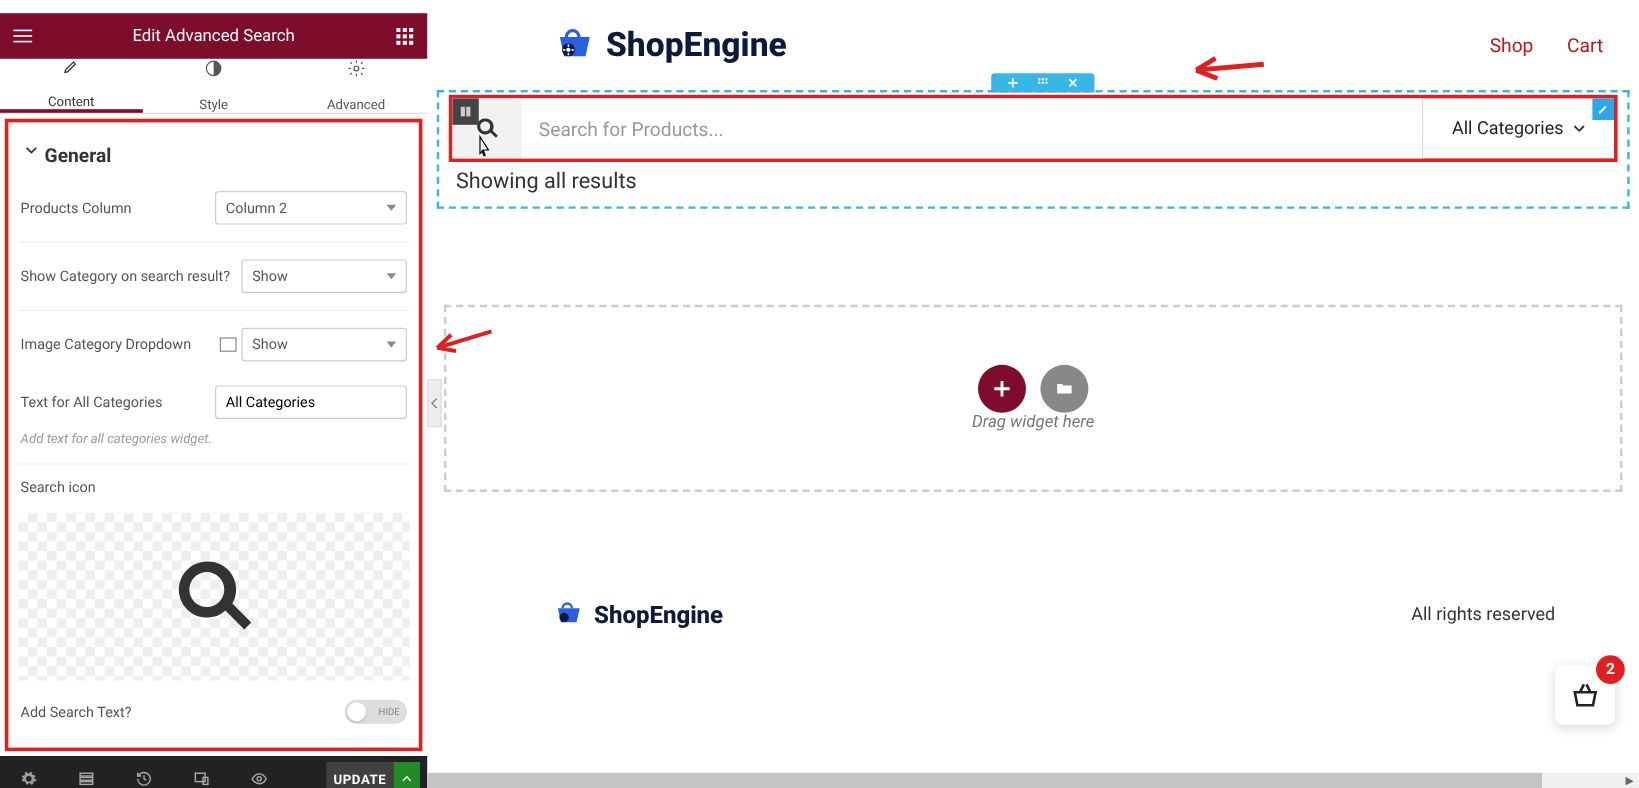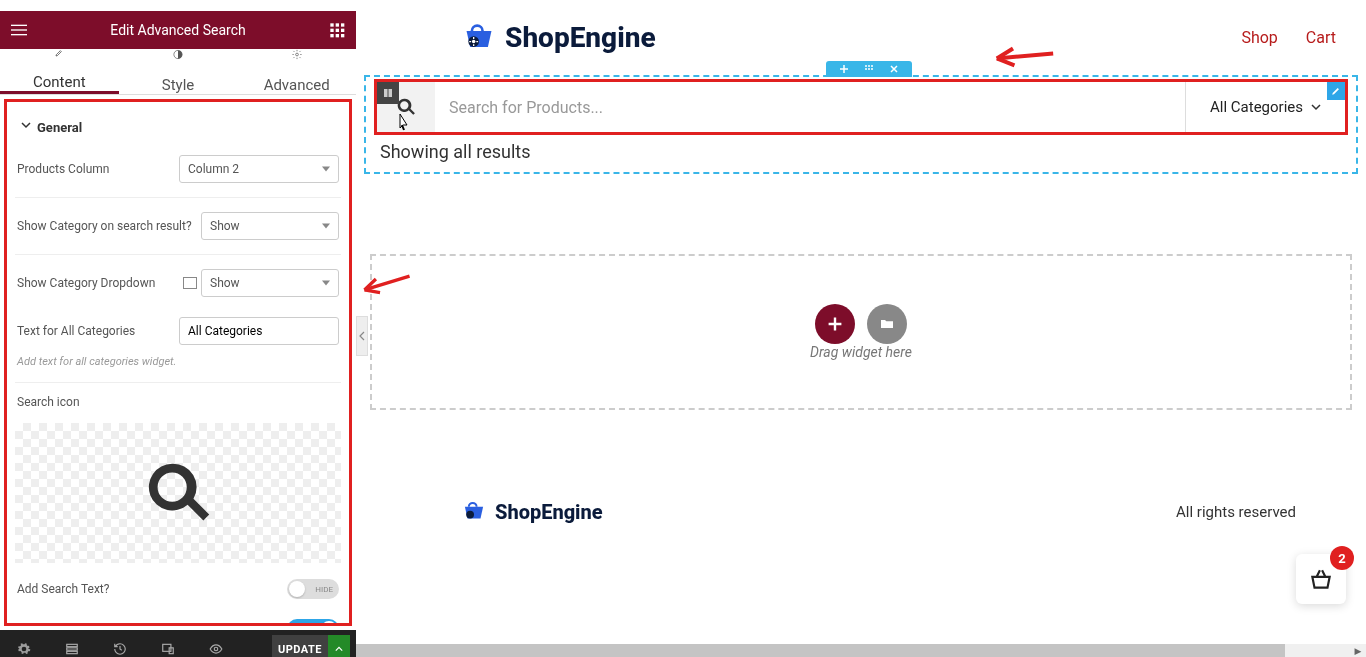--- a/index.html
+++ b/index.html
@@ -2,25 +2,25 @@
 <html><head>
 <meta charset="utf-8">
 <style>
 *{box-sizing:border-box;margin:0;padding:0;font-family:-apple-system,BlinkMacSystemFont,"Segoe UI",Roboto,Arial,sans-serif}
 body{width:1366px;height:657px;overflow:hidden;position:relative;background:#fff}
 .sidebar{position:absolute;left:0;top:11px;width:356px;height:657px;background:#fff;display:flex;flex-direction:column}
 .sb-header{height:38px;background:#7d0d2a;display:flex;align-items:center;justify-content:space-between;padding:0 10px;color:#fff}
 .sb-header-title{flex:1;text-align:center;font-size:14px;font-weight:400}
 .hamburger,.apps-icon{width:18px;height:18px;display:flex;align-items:center;justify-content:center;cursor:pointer}
 .tabs{display:flex;height:46px;border-bottom:1px solid #ddd}
-.tab{flex:1;display:flex;flex-direction:column;align-items:center;justify-content:center;font-size:15px;color:#555;cursor:pointer;gap:16px}
+.tab{flex:1;display:flex;flex-direction:column;align-items:center;justify-content:center;font-size:11px;color:#555;cursor:pointer;gap:16px}
 .tab.active{border-bottom:3px solid #7d0d2a;color:#333}
 .tab-icon{width:16px;height:16px}
 .panel-body{flex:1;overflow:auto;padding:8px;border:3px solid #e02020;margin:4px;position:relative}
-.accordion-head{display:flex;gap:6px;padding:10px 6px;font-size:13px;font-weight:700;color:#333;cursor:pointer}
+.accordion-head{display:flex;gap:6px;padding:10px 6px;font-size:16px;font-weight:700;color:#333;cursor:pointer}
 .field-row{display:flex;align-items:center;justify-content:space-between;padding:10px 2px;font-size:12px;color:#555;border-bottom:none}
 .field-sep{border-bottom:1px solid #eee;margin:4px 0}
 .field-label{flex:1}
 .select{width:160px;height:28px;border:1px solid #ccc;border-radius:3px;font-size:12px;padding:0 22px 0 8px;background:#fff;position:relative;display:flex;align-items:center;cursor:pointer}
 .select-sm{width:138px}
 .select::after{content:"";position:absolute;right:8px;top:50%;width:0;height:0;border-left:4px solid transparent;border-right:4px solid transparent;border-top:5px solid #888;transform:translateY(-50%)}
 .text-input{width:160px;height:28px;border:1px solid #ccc;border-radius:3px;font-size:12px;padding:0 8px}
 .hint{font-size:11px;color:#999;font-style:italic;padding:0 2px 10px}
 .icon-preview{width:100%;height:140px;background-image:repeating-conic-gradient(#eee 0% 25%,#fff 0% 50%);background-size:16px 16px;display:flex;align-items:center;justify-content:center;margin:6px 0}
 .toggle{width:52px;height:20px;border-radius:10px;position:relative;cursor:pointer;font-size:8px;display:flex;align-items:center}
@@ -142,21 +142,21 @@
 
     <div class="field-row">
       <div class="field-label">Show Category on search result?</div>
       <div class="select select-sm">
           <span>Show</span>
         </div>
     </div>
     <div class="field-sep"></div>
 
     <div class="field-row">
-      <div class="field-label">Show Category Dropdown</div>
+      <div class="field-label">Image Category Dropdown</div>
       <span class="responsive-icon"></span>
       <div class="select select-sm">
           <span>Show</span>
         </div>
     </div>
 
     <div class="field-row">
       <div class="field-label">Text for All Categories</div>
       <input class="text-input" value="All Categories" style="">
     </div>

